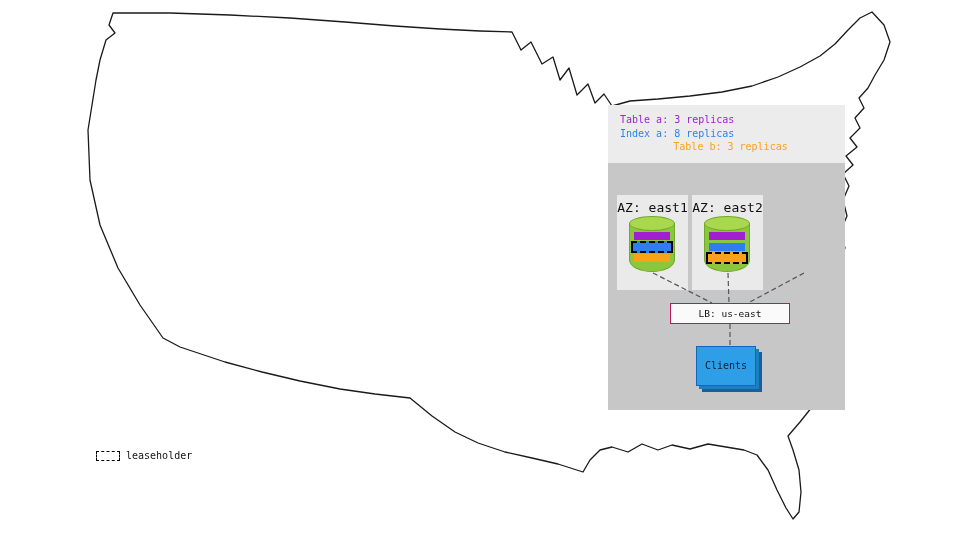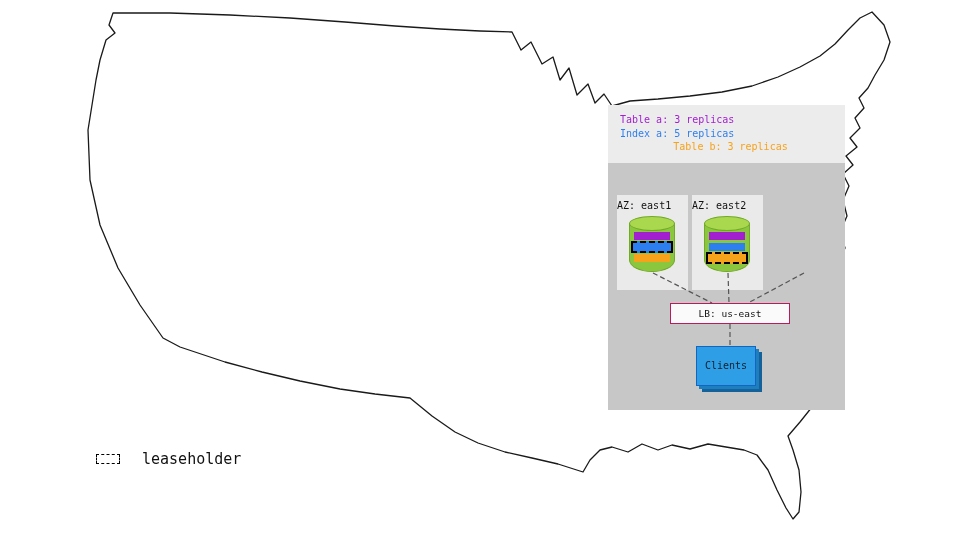--- a/index.html
+++ b/index.html
@@ -12,21 +12,21 @@
   
   .overlay{position:absolute;left:608px;top:105px;width:237px;}
   .legend-panel{background:#ececec;padding:8px 4px 9px 12px;box-sizing:border-box;}
   .legend-line{font-size:10px;line-height:13.5px;white-space:pre;}
 
   .region-box{position:relative;width:237px;height:247px;background:#c7c7c7;}
   .region-title{font-size:11.5px;color:#111;padding:9px 0 0 13px;}
 
   .az-row{position:absolute;left:9px;top:32px;display:flex;gap:4px;}
   .az-box{width:71px;height:95px;background:#eaeaea;position:relative;}
-  .az-label{font-size:10px;text-align:left;padding-top:5px;color:#111;}
+  .az-label{font-size:13px;text-align:center;padding-top:5px;color:#111;}
 
   .cylinder{position:absolute;left:12px;top:21px;width:46px;height:64px;}
   .cyl-top{position:absolute;top:0;left:0;width:46px;height:15px;border-radius:50%;
     background:#a9d84f;border:1px solid #72a928;box-sizing:border-box;z-index:2;}
   .cyl-body{position:absolute;top:7px;left:0;width:46px;height:49px;background:#8bc63f;
     border:1px solid #72a928;border-top:none;box-sizing:border-box;
     border-radius:0 0 23px 23px / 0 0 12px 12px;}
   .bars{position:absolute;inset:0;z-index:3;}
   .replica-bar{position:absolute;left:5px;width:36px;height:8px;}
   .replica-bar.leaseholder{left:2px;width:42px;height:12px;border:2px dashed #000;box-sizing:border-box;}
@@ -34,22 +34,22 @@
   .connectors{position:absolute;left:0;top:0;width:237px;height:247px;pointer-events:none;}
 
   .lb-box{position:absolute;left:62px;top:140px;width:120px;height:21px;background:#fafafa;
     border:1px solid #be185d;box-sizing:border-box;display:flex;align-items:center;justify-content:center;
     font-size:9.5px;color:#111;z-index:4;}
   .clients-box{position:absolute;left:88px;top:183px;width:60px;height:40px;background:#2e9fe6;
     border:1px solid #1565c0;box-sizing:border-box;display:flex;align-items:center;justify-content:center;
     font-size:10px;color:#102030;z-index:4;
     box-shadow:3px 3px 0 #1d7fc0, 6px 6px 0 #15619a;}
 
-  .map-legend{position:absolute;left:96px;top:450px;display:flex;align-items:center;gap:22px;
-    font-size:15px;color:#111;}
+  .map-legend{position:absolute;left:96px;top:450px;display:flex;align-items:flex-end;gap:6px;
+    font-size:10px;color:#111;}
   .dash-swatch{width:24px;height:10px;border:1.5px dashed #000;background:#fff;box-sizing:border-box;}
 </style>
 </head>
 <body>
 
 <div class="stage">
 
   <svg class="us-map" viewBox="0 0 960 540" aria-hidden="true">
     <path d="M113,13 L109,25 L115,33 L106,40 L100,60 L96,80 L88,130 L90,180 L100,225 L118,268 L140,305 L163,338
          L180,347 L225,362 L262,372 L300,381 L340,389 L375,394 L410,398
@@ -67,21 +67,21 @@
 
   <div class="map-legend">
     <span class="dash-swatch"></span>
     <span>leaseholder</span>
   </div>
 
   <div class="overlay">
 
     <div class="legend-panel">
       <div class="legend-line" style="color: rgb(162, 31, 208);">Table a: 3 replicas</div>
-      <div class="legend-line" style="color: rgb(45, 127, 240);">Index a: 5 replicas</div>
+      <div class="legend-line" style="color: rgb(45, 127, 240);">Index a: 8 replicas</div>
       <div class="legend-line" style="color: rgb(247, 162, 27); text-align: center;">Table b: 3 replicas</div>
     </div>
 
     <div class="region-box">
 
       <div class="az-row">
         <div class="az-box">
           <div class="az-label">AZ: east1</div>
           <div class="cylinder">
             <div class="cyl-top"></div>

